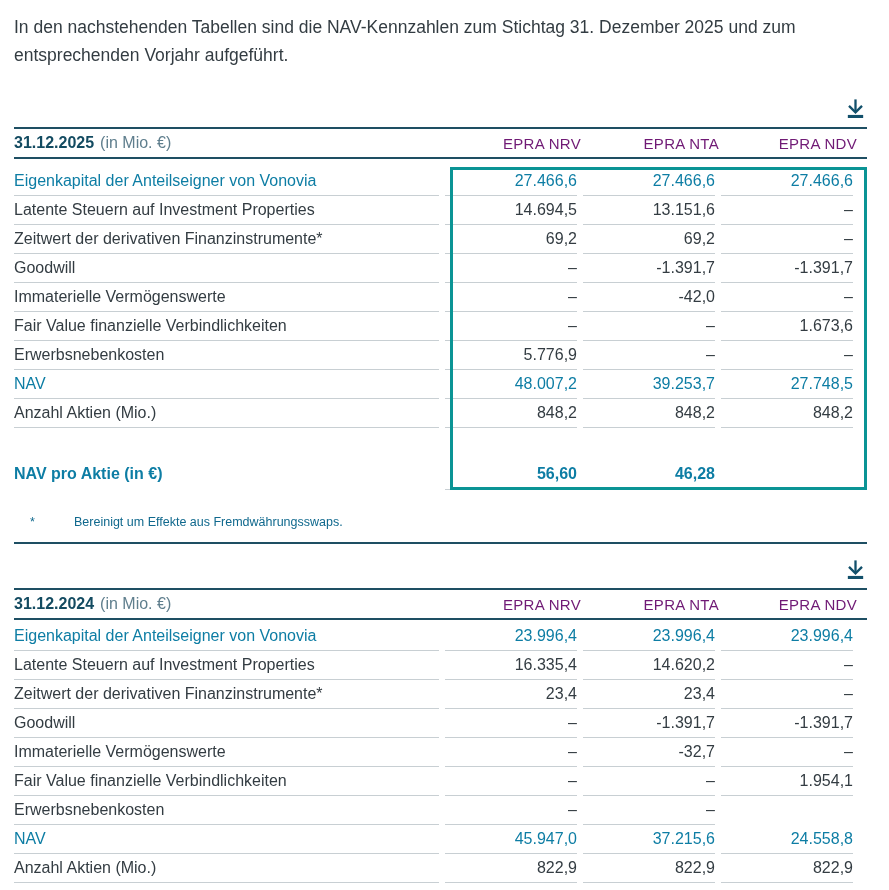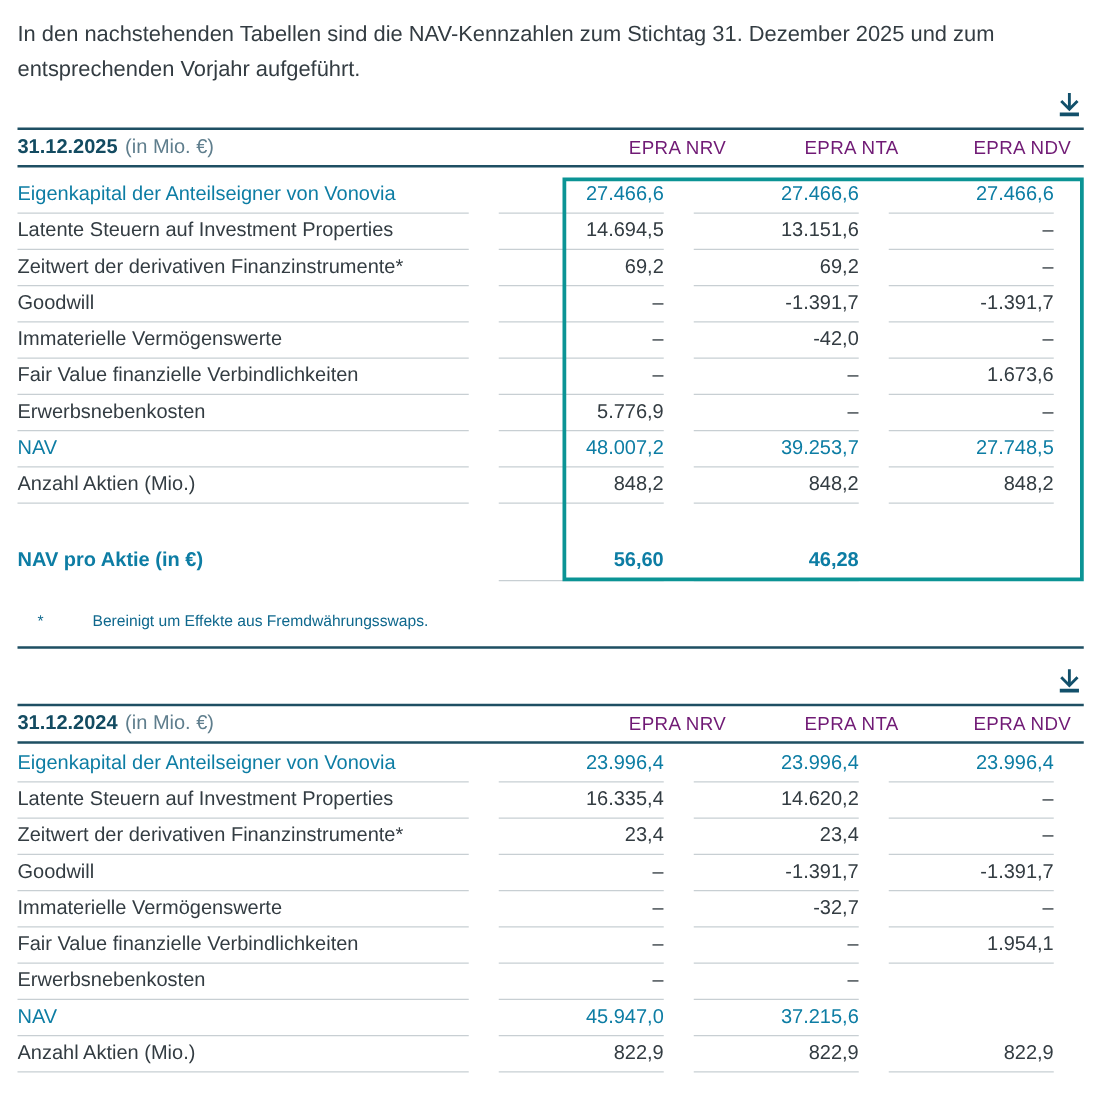--- a/index.html
+++ b/index.html
@@ -12,21 +12,21 @@
   .page {
     width: 889px;
     min-height: 890px;
     padding: 13px 22px 20px 14px;
   }
   .intro {
     font-size: 17.5px;
     line-height: 28px;
     color: #333c42;
     max-width: 856px;
-    margin-bottom: 3px;
+    margin-bottom: 28px;
   }
   .icon-row {
     display: flex;
     justify-content: flex-end;
     align-items: flex-end;
     height: 26px;
     margin-bottom: 4px;
   }
   .dl-btn {
     display: inline-flex;
@@ -53,22 +53,22 @@
     color: #701a75;
     text-align: right;
     letter-spacing: 0.3px;
   }
   .rows { position: relative; }
   .rows-boxed { margin-top: 8px; }
   .rows-plain { margin-top: 2px; }
   .trow {
     display: grid;
     grid-template-columns: 1fr 132px 132px 132px;
-    column-gap: 24px;
-    padding-right: 24px;
+    column-gap: 6px;
+    padding-right: 14px;
     height: 29px;
   }
   .trow:last-child { height: 31px; margin-top: 31px; }
   .cell {
     display: flex;
     align-items: center;
     border-bottom: 1px solid #c8cfd3;
     font-size: 16px;
     color: #333c42;
     overflow: hidden;
@@ -266,20 +266,21 @@
         </div>
         <div class="trow">
           <div class="cell label">Erwerbsnebenkosten</div>
           <div class="cell num">–</div>
           <div class="cell num">–</div>
         </div>
         <div class="trow teal">
           <div class="cell label">NAV</div>
           <div class="cell num">45.947,0</div>
           <div class="cell num">37.215,6</div>
+          <div class="cell num">24.558,8</div>
         </div>
         <div class="trow">
           <div class="cell label">Anzahl Aktien (Mio.)</div>
           <div class="cell num">822,9</div>
           <div class="cell num">822,9</div>
           <div class="cell num">822,9</div>
         </div>
         <div class="trow teal-bold">
           <div class="cell label">NAV pro Aktie (in €)</div>
           <div class="cell num">48,92</div>

